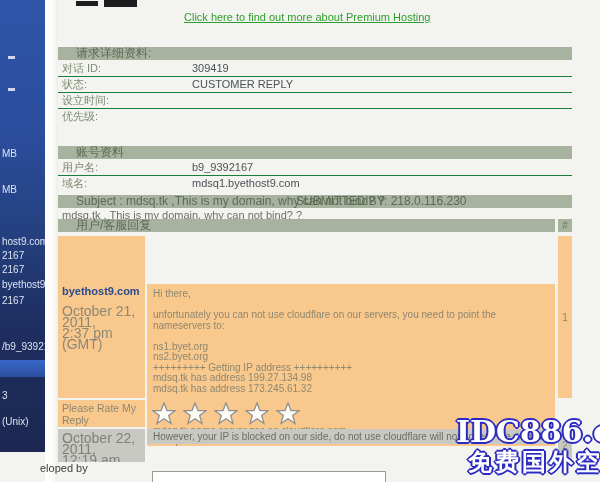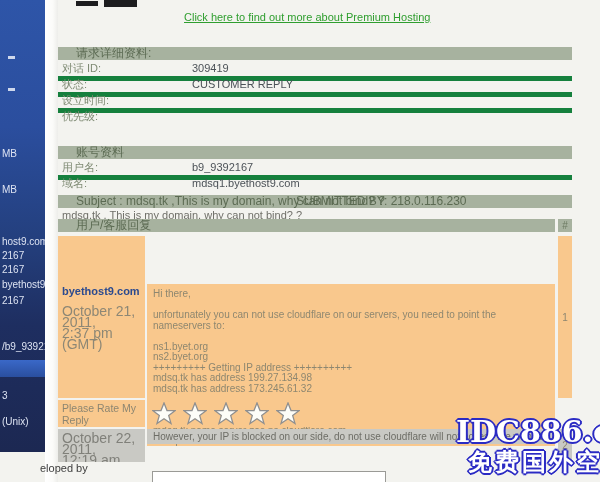--- a/index.html
+++ b/index.html
@@ -22,21 +22,21 @@
   .premium-link{position:absolute;left:184px;top:11px;font-size:11px;
     color:#2f9e2f;text-decoration:underline;cursor:pointer;}
 
   
   .bar{position:absolute;left:58px;width:514px;height:13px;background:#a7b29f;
     color:#5c6b53;font-size:12px;line-height:13px;padding-left:18px;box-sizing:border-box;white-space:nowrap;}
   .bar .sub-by{position:absolute;left:238px;top:0;}
 
   
   .drow{position:absolute;left:58px;width:514px;height:15px;font-size:11px;line-height:15px;
-    border-bottom:5px solid #15803d;}
+    border-bottom:1px solid #15803d;}
   .drow .lbl{position:absolute;left:4px;color:#7e8a73;white-space:nowrap;}
   .drow .val{position:absolute;left:134px;color:#4c5258;white-space:nowrap;}
   .echo{position:absolute;left:62px;top:209px;font-size:11px;color:#6f6f68;}
 
   
   .num-head{position:absolute;left:558px;top:219px;width:14px;height:13px;background:#a7b29f;
     color:#6b7a61;font-size:10px;line-height:13px;text-align:center;}
   .cell{position:absolute;box-sizing:border-box;}
   .orange{background:#f9c88d;}
   .grey{background:#c9c9c4;}

